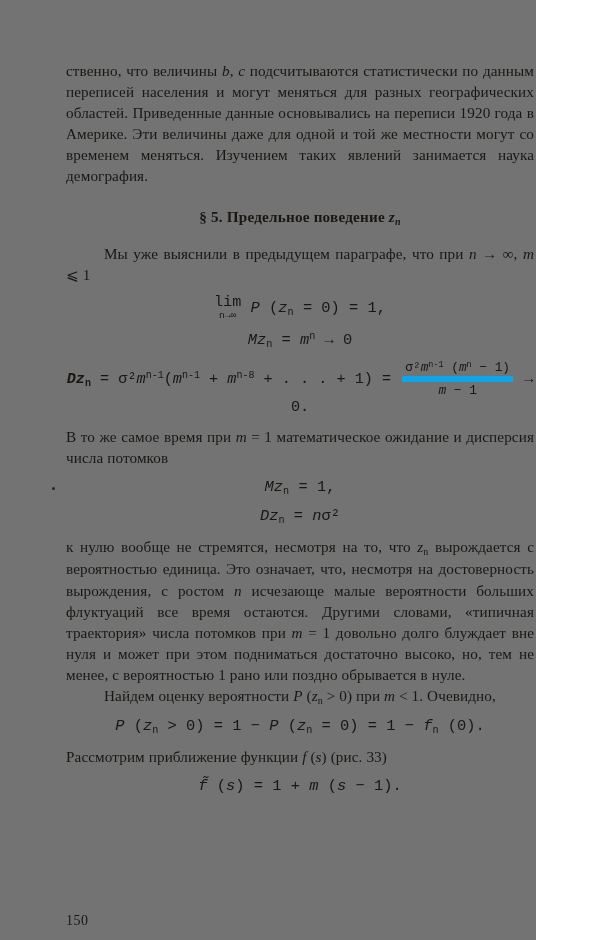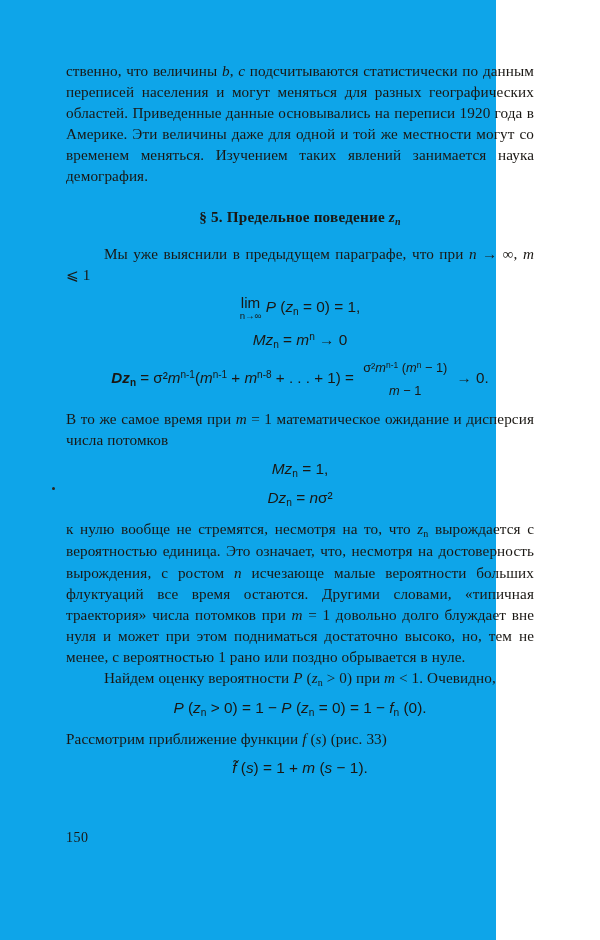--- a/index.html
+++ b/index.html
@@ -9,23 +9,23 @@
   body {
     width: 600px;
     height: 940px;
     background: #ffffff;
     font-family: "Liberation Serif", serif;
     color: #1a1713;
     overflow: hidden;
   }
   .page {
     position: relative;
-    width: 496px;
+    width: 536px;
     height: 940px;
-    background: #0ea5e9;
+    background: #737373;
   }
   .content {
     position: absolute;
     left: 66px;
     top: 60px;
     width: 468px;
   }
   p {
     margin: 0;
     font-size: 15.2px;
@@ -41,21 +41,21 @@
     margin: 22px 0 16px 0;
     font-size: 15.2px;
     text-align: center;
     font-weight: bold;
     letter-spacing: 0.2px;
   }
   .formula {
     margin: 10px 0 10px 0;
     text-align: center;
     font-size: 15.4px;
-    font-family: Liberation Sans, sans-serif;
+    font-family: Liberation Mono, monospace;
   }
   .formula.wide {
     font-size: 15.2px;
   }
   i, .it {
     font-style: italic;
   }
   .bi {
     font-style: italic;
     font-weight: bold;
@@ -96,21 +96,21 @@
     border-bottom: 6px solid #0ea5e9;
     padding: 0 3px 1px 3px;
   }
   .frac .den {
     display: block;
     padding: 1px 3px 0 3px;
   }
   .pageno {
     position: absolute;
     left: 66px;
-    top: 830px;
+    top: 913px;
     font-size: 14px;
     letter-spacing: 0.5px;
   }
   .dot-mark {
     position: absolute;
     left: 52px;
     top: 487px;
     width: 3px;
     height: 3px;
     border-radius: 50%;

